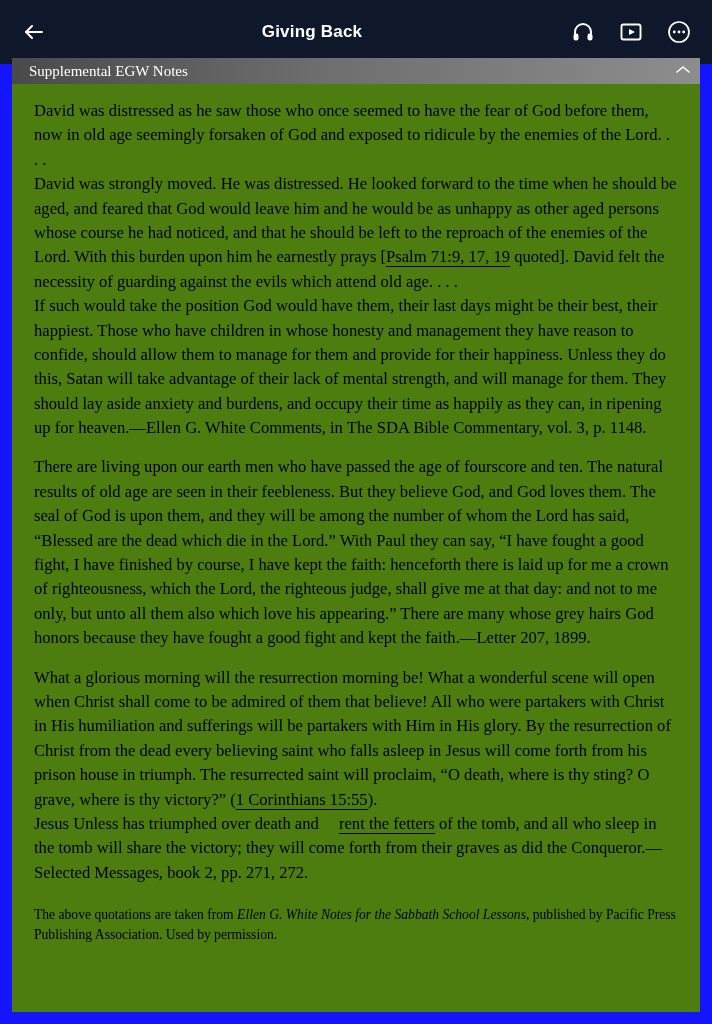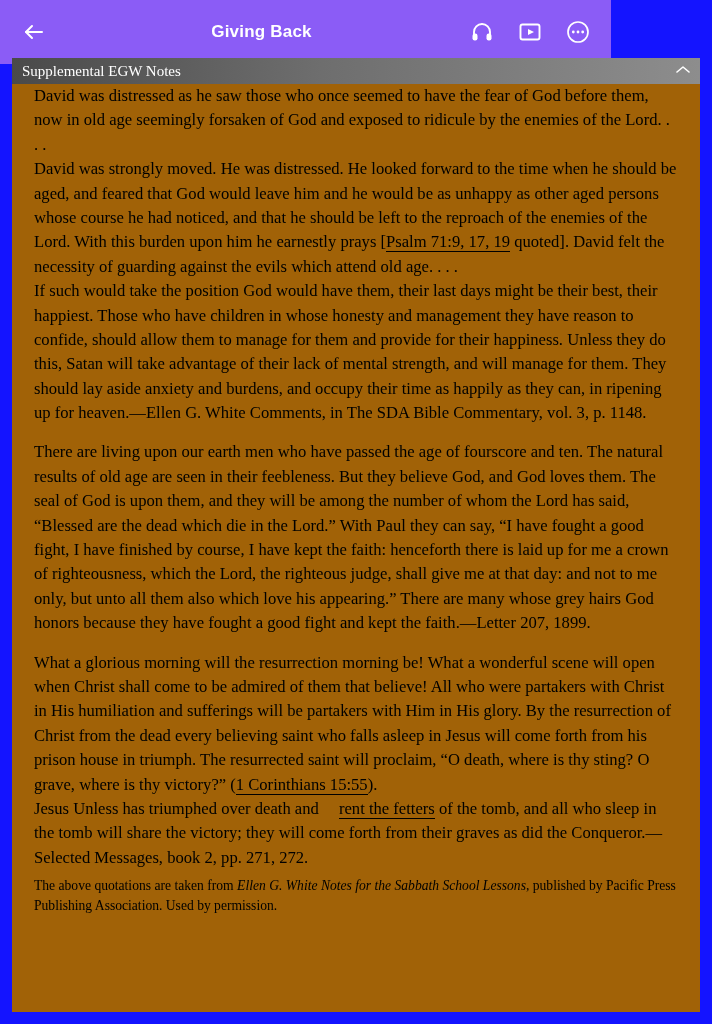--- a/index.html
+++ b/index.html
@@ -17,23 +17,23 @@
     position: relative;
     width: 712px;
     height: 1024px;
     background: #1414ff;
     box-sizing: border-box;
   }
   
   .topbar {
     position: absolute;
     top: 0; left: 0;
-    width: 611px;
+    width: 712px;
     height: 64px;
-    background: #8b5cf6;
+    background: #0f172a;
     display: flex;
     align-items: center;
     box-sizing: border-box;
     padding: 0 14px;
   }
   .back-btn {
     width: 40px;
     height: 40px;
     display: flex;
     align-items: center;
@@ -72,44 +72,44 @@
     position: absolute;
     top: 58px;
     left: 12px;
     width: 688px;
     height: 26px;
     background: linear-gradient(to right, #4a4a4a 0%, #6e6e6e 45%, #8d8d8d 100%);
     display: flex;
     align-items: center;
     justify-content: space-between;
     box-sizing: border-box;
-    padding: 0 10px 0 10px;
+    padding: 0 10px 0 17px;
     cursor: pointer;
   }
   .section-header-label {
     color: #ffffff;
     font-size: 15px;
     font-family: "Liberation Serif", serif;
   }
   .chev {
     color: #ffffff;
     font-size: 12px;
     line-height: 1;
   }
 
   
   .sheet {
     position: absolute;
     top: 84px;
     left: 12px;
     width: 688px;
     height: 928px;
-    background: #a16207;
-    box-sizing: border-box;
-    padding: 0 22px 10px 22px;
+    background: #4d7c0f;
+    box-sizing: border-box;
+    padding: 15px 22px 10px 22px;
     overflow: hidden;
     font-family: "Liberation Serif", serif;
     color: #000000;
   }
   .para {
     font-size: 16.6px;
     line-height: 1.47;
     margin: 0 0 0 0;
     text-align: left;
   }
@@ -125,21 +125,21 @@
   .link-plain {
     color: #000000;
     text-decoration: none;
     border-bottom: 1.5px solid #000000;
     cursor: pointer;
     margin-left: 16px;
   }
   .credit {
     font-size: 13.6px;
     line-height: 1.45;
-    margin-top: 6px;
+    margin-top: 20px;
   }
   .credit i { font-style: italic; }
 </style>
 </head>
 <body>
 
 <div class="app">
 
   <div class="topbar">
     <div class="back-btn">

